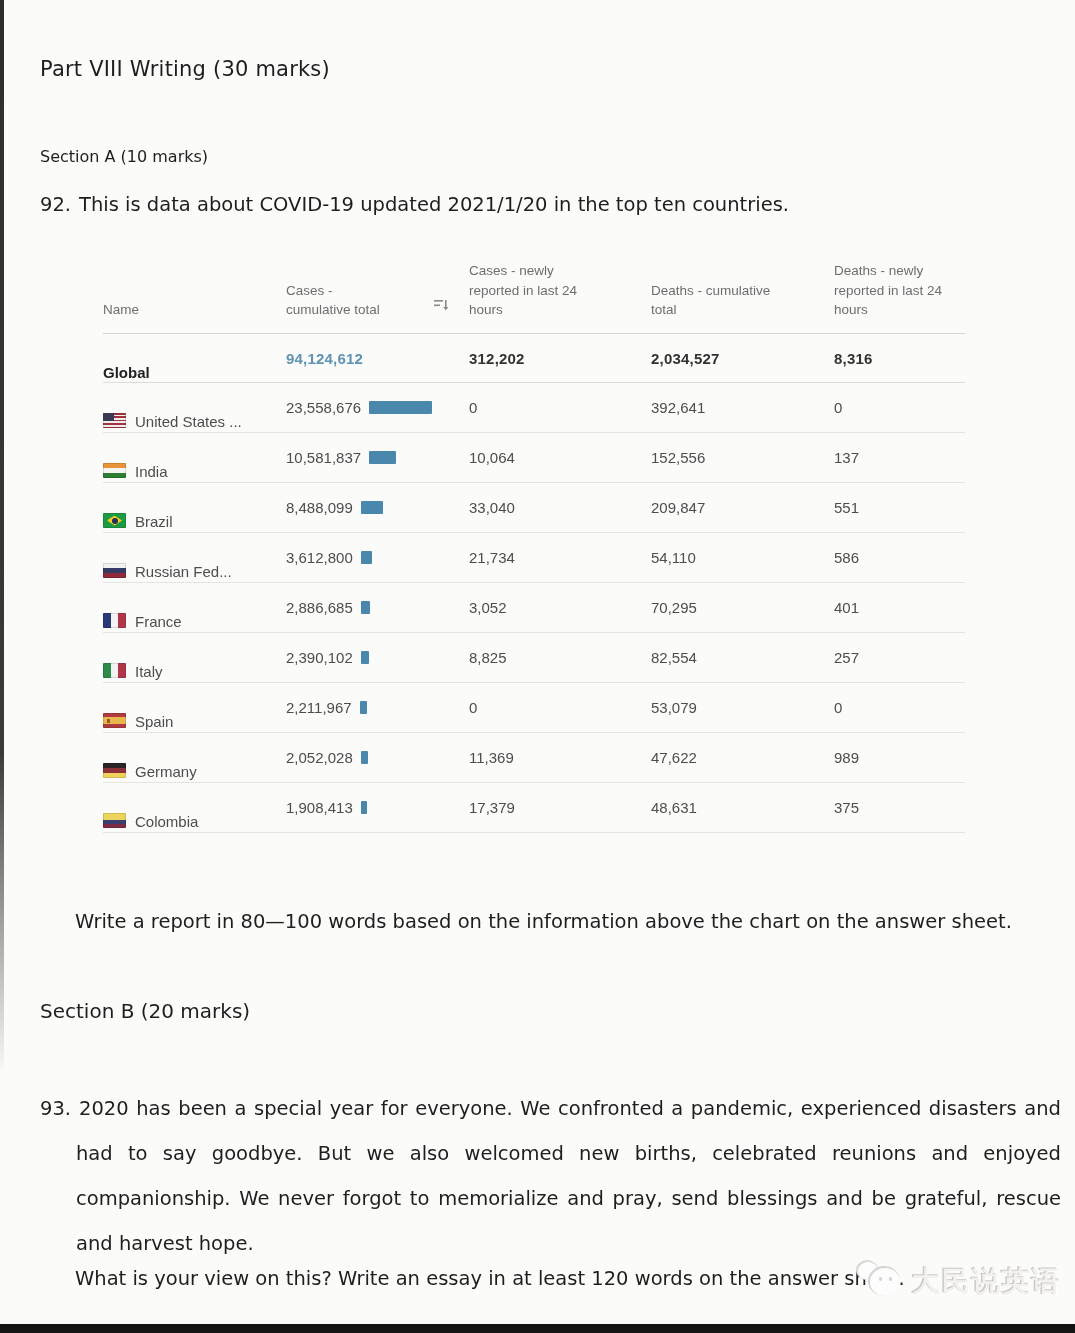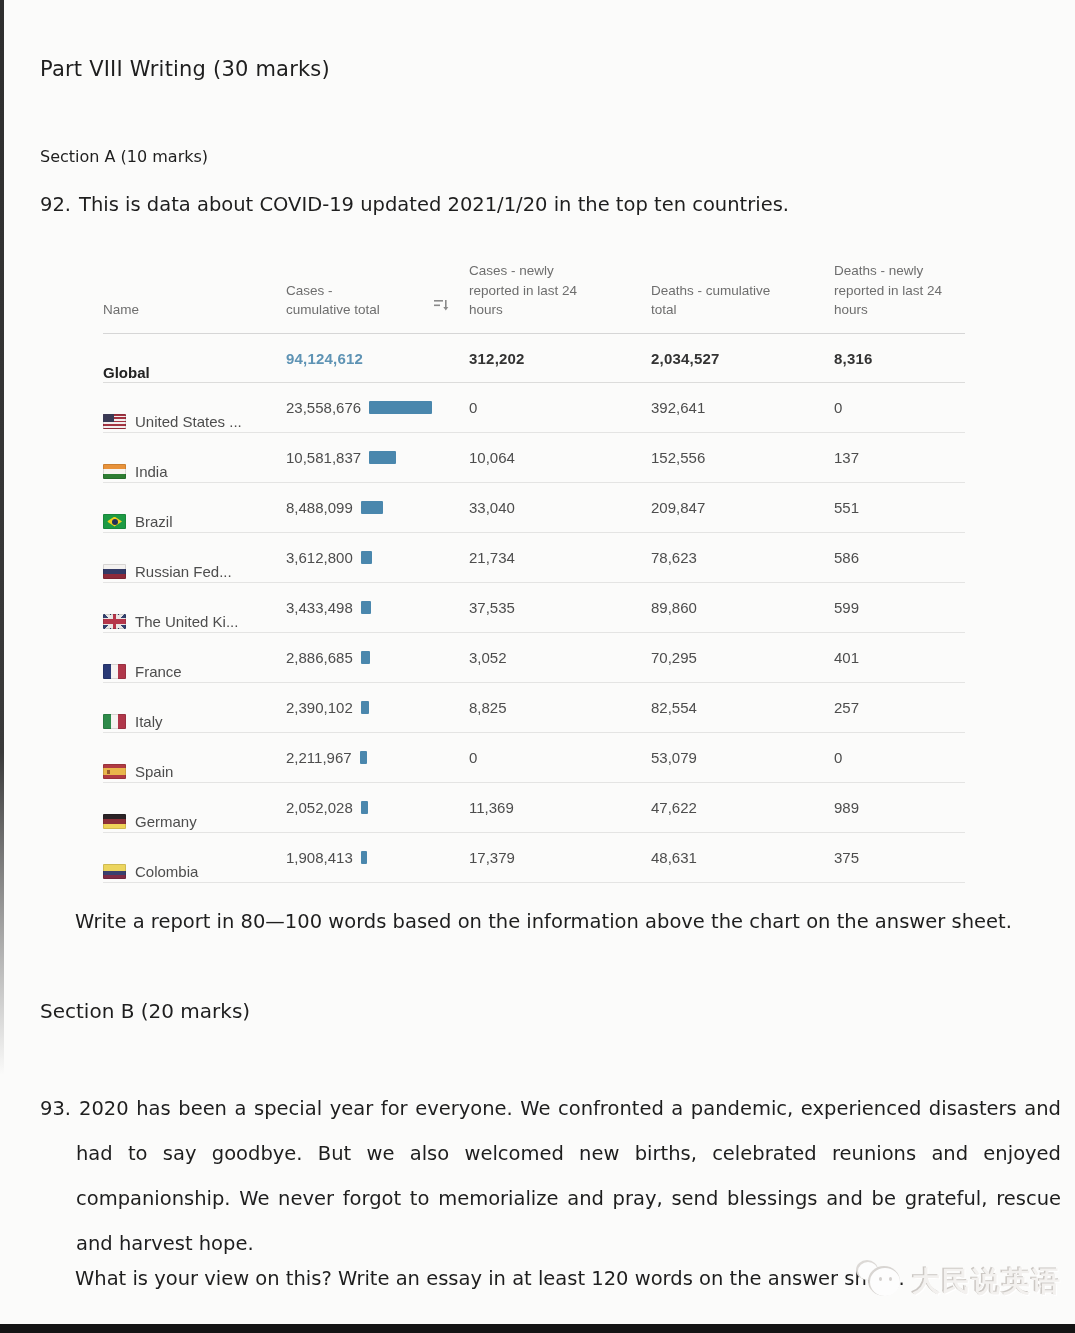--- a/index.html
+++ b/index.html
@@ -48,21 +48,21 @@
   .th-deathsnew .hwrap { max-width:128px; }
   .th-cases { display:flex; align-items:flex-end; gap:36px; }
   .sort-icon { display:inline-block; margin-bottom:2px; }
 
   .trow {
     display:grid; grid-template-columns:183px 183px 182px 183px 131px;
     align-items:center; height:49px; border-bottom:1px solid #e4e4e3;
   }
   .trow.global { height:48px; border-bottom:1px solid #dcdcdb; }
   .cell { font-size:15px; color:#4d4d4d; }
-  .name-cell { display:flex; align-items:center; gap:9px;margin-top:28px; }
+  .name-cell { display:flex; align-items:flex-start; gap:9px;margin-top:28px; }
   .cname { white-space:nowrap; }
   .cases-cell { display:flex; align-items:center; gap:8px; }
   .num {}
   .trow.global .cname { font-weight:700; color:#222; }
   .trow.global .num  { font-weight:700; color:#333; letter-spacing:.2px; }
   .trow.global .num.cases-val { color:#5e93b4; }
   .bar { display:inline-block; height:13px; border-radius:1px; }
 
   
   .flag { position:relative; width:23px; height:15px; flex:0 0 23px;
@@ -205,37 +205,24 @@
   <div class="trow">
     <div class="cell name-cell">
       <span class="flag ru"></span>
       <span class="cname">Russian Fed...</span>
     </div>
     <div class="cell cases-cell">
       <span class="num cases-val">3,612,800</span>
       <span class="bar" style="width: 11px; background: rgb(74, 135, 173);"></span>
     </div>
     <div class="cell"><span class="num">21,734</span></div>
-    <div class="cell"><span class="num">78,623</span></div>
+    <div class="cell"><span class="num">54,110</span></div>
     <div class="cell"><span class="num">586</span></div>
   </div>
 
-  <div class="trow">
-    <div class="cell name-cell">
-      <span class="flag gb"></span>
-      <span class="cname">The United Ki...</span>
-    </div>
-    <div class="cell cases-cell">
-      <span class="num cases-val">3,433,498</span>
-      <span class="bar" style="width: 10px; background: rgb(74, 135, 173);"></span>
-    </div>
-    <div class="cell"><span class="num">37,535</span></div>
-    <div class="cell"><span class="num">89,860</span></div>
-    <div class="cell"><span class="num">599</span></div>
-  </div>
 
   <div class="trow">
     <div class="cell name-cell">
       <span class="flag fr"></span>
       <span class="cname">France</span>
     </div>
     <div class="cell cases-cell">
       <span class="num cases-val">2,886,685</span>
       <span class="bar" style="width: 9px; background: rgb(74, 135, 173);"></span>
     </div>

